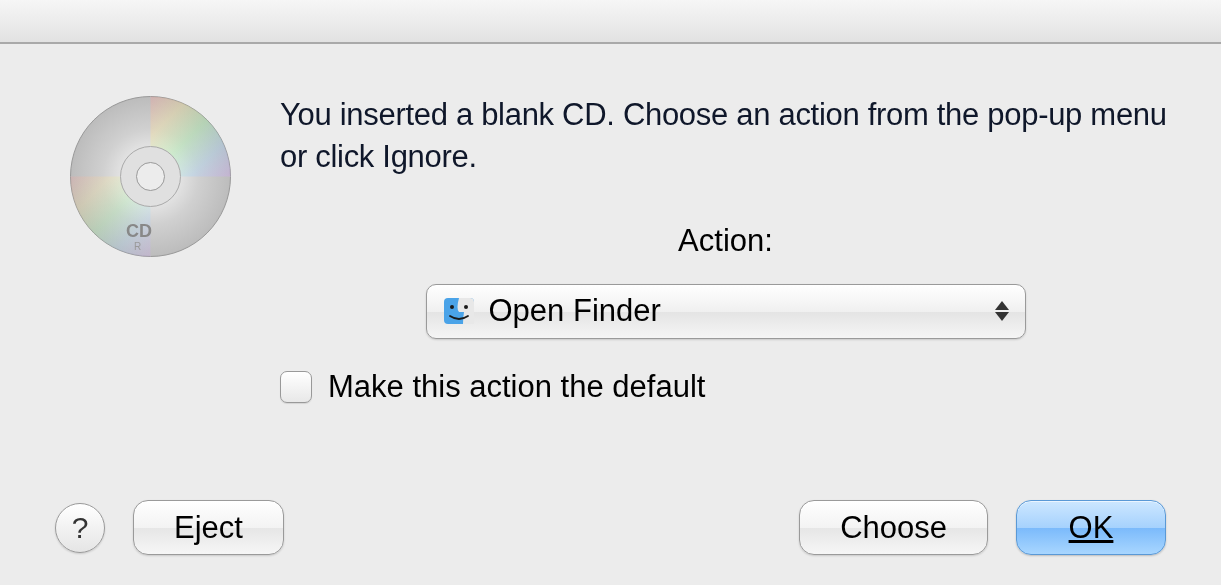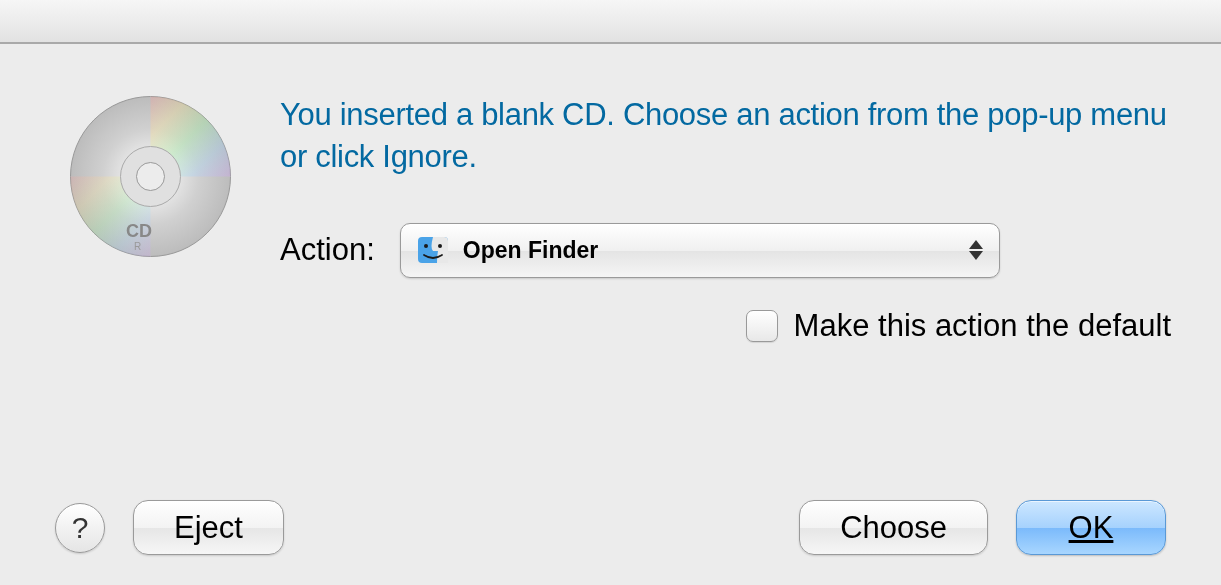--- a/index.html
+++ b/index.html
@@ -40,30 +40,31 @@
       width: 165px;
       height: 165px;
       position: relative;
     }
     .message-col {
       flex: 1;
       padding-top: 10px;
     }
     .message-text {
       font-size: 31px;
-      color: #0369a1;
+      color: #0f172a;
       line-height: 1.35;
       margin-bottom: 45px;
       letter-spacing: -0.3px;
     }
     .action-row {
       display: flex;
       align-items: center;
       gap: 25px;
       margin-bottom: 30px;
+      flex-direction: column;
     }
     .action-label {
       font-size: 31px;
       color: #000;
     }
     .popup-button {
       display: flex;
       align-items: center;
       height: 55px;
       background: linear-gradient(to bottom, #ffffff 0%, #f0f0f0 50%, #e4e4e4 51%, #f5f5f5 100%);
@@ -75,23 +76,22 @@
       width: 600px;
       cursor: default;
     }
     .popup-icon {
       width: 32px;
       height: 32px;
       margin-right: 14px;
       flex-shrink: 0;
     }
     .popup-label {
-      font-size: 23px;
-      color: #000;
-      font-weight: bold;
+      font-size: 31px;
+      color: #000;
     }
     .popup-arrows {
       position: absolute;
       right: 16px;
       top: 50%;
       transform: translateY(-50%);
       display: flex;
       flex-direction: column;
       gap: 2px;
     }
@@ -105,21 +105,20 @@
       border-bottom: 9px solid #333;
     }
     .arrow-down {
       border-top: 9px solid #333;
     }
     .checkbox-row {
       display: flex;
       align-items: center;
       gap: 16px;
       margin-left: 0px;
-      justify-content: flex-end;
     }
     .checkbox {
       width: 32px;
       height: 32px;
       border: 1px solid #999;
       border-radius: 7px;
       background: linear-gradient(to bottom, #ffffff, #e8e8e8);
       box-shadow: inset 0 1px 0 rgba(255,255,255,0.6), 0 1px 1px rgba(0,0,0,0.1);
       cursor: default;
     }

